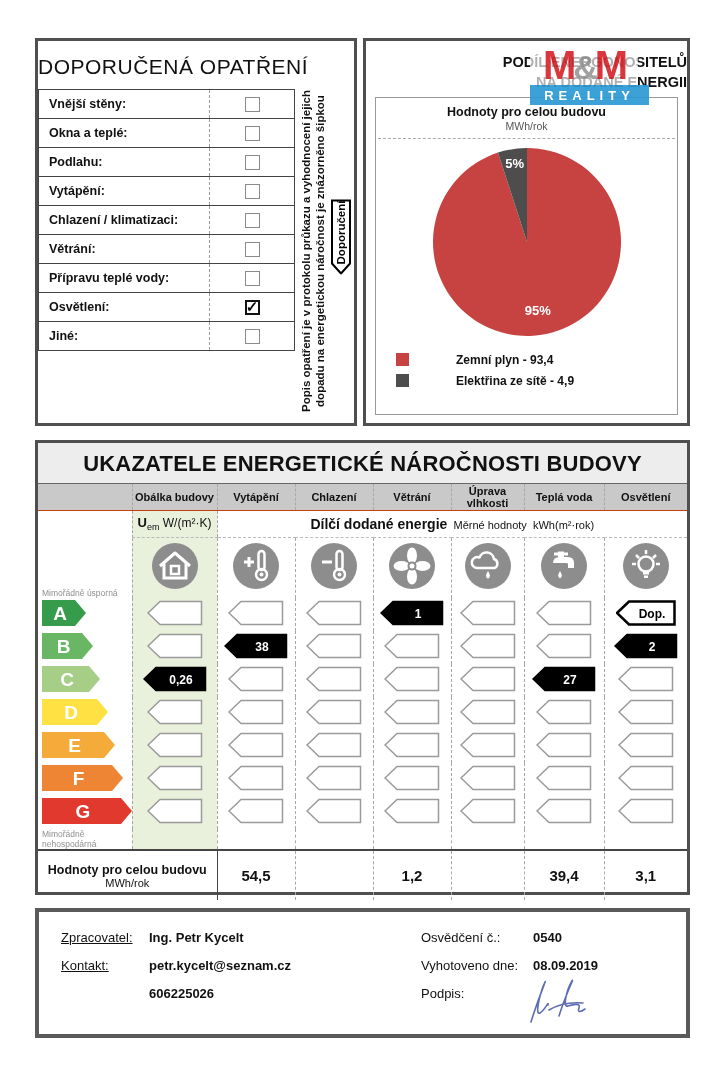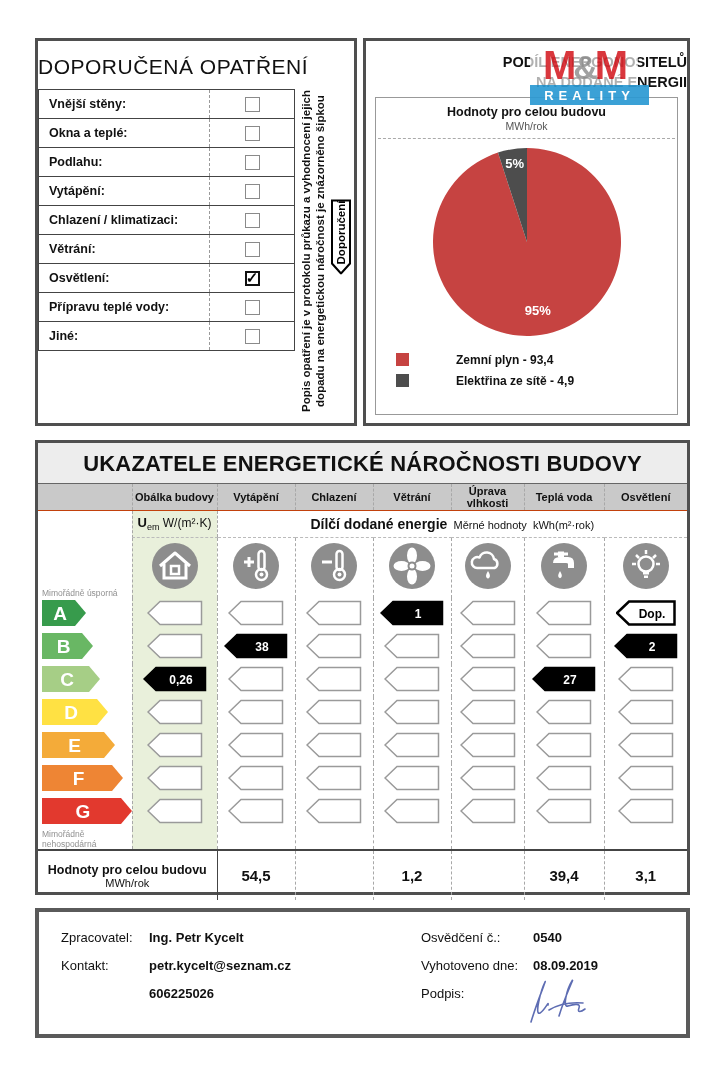--- a/index.html
+++ b/index.html
@@ -70,21 +70,21 @@
   .t-l2{font-size:11px;}
   .t-val{font-weight:bold;font-size:15px;}
   .icon-badge{display:inline-block;width:46px;height:46px;border-radius:50%;background:#8d8d8d;}
   
   #panel-footer{left:35px;top:908px;width:655px;height:130px;border-width:4px;border-color:#5a5a5a;}
   .f-cols{display:flex;padding:18px 0 0 22px;}
   .f-left{width:360px;}
   .f-right{flex:1;position:relative;}
   .f-row{display:flex;margin-bottom:13px;font-size:13px;align-items:baseline;}
   .f-label{flex:none;}
-  .f-left .f-label{width:88px;}
+  .f-left .f-label{width:88px;text-decoration:underline;}
   .f-right .f-label{width:112px;}
   .f-value{font-weight:bold;}
   .signature{position:absolute;left:100px;top:42px;}
 </style>
 </head>
 <body>
 
 <div class="page">
 
   <div class="panel" id="panel-measures">
@@ -121,29 +121,29 @@
               <span class="cb"></span>
             </div>
           </div>
           <div class="m-row">
             <div class="m-label">Větrání:</div>
             <div class="m-check">
               <span class="cb"></span>
             </div>
           </div>
           <div class="m-row">
+            <div class="m-label">Přípravu teplé vody:</div>
+            <div class="m-check">
+              <span class="cb"></span>
+            </div>
+          </div>
+          <div class="m-row">
             <div class="m-label">Osvětlení:</div>
             <div class="m-check">
               <span class="cb checked">✓</span>
-            </div>
-          </div>
-          <div class="m-row">
-            <div class="m-label">Přípravu teplé vody:</div>
-            <div class="m-check">
-              <span class="cb"></span>
             </div>
           </div>
           <div class="m-row">
             <div class="m-label">Jiné:</div>
             <div class="m-check">
               <span class="cb"></span>
             </div>
           </div>
         </div>
     </div>

